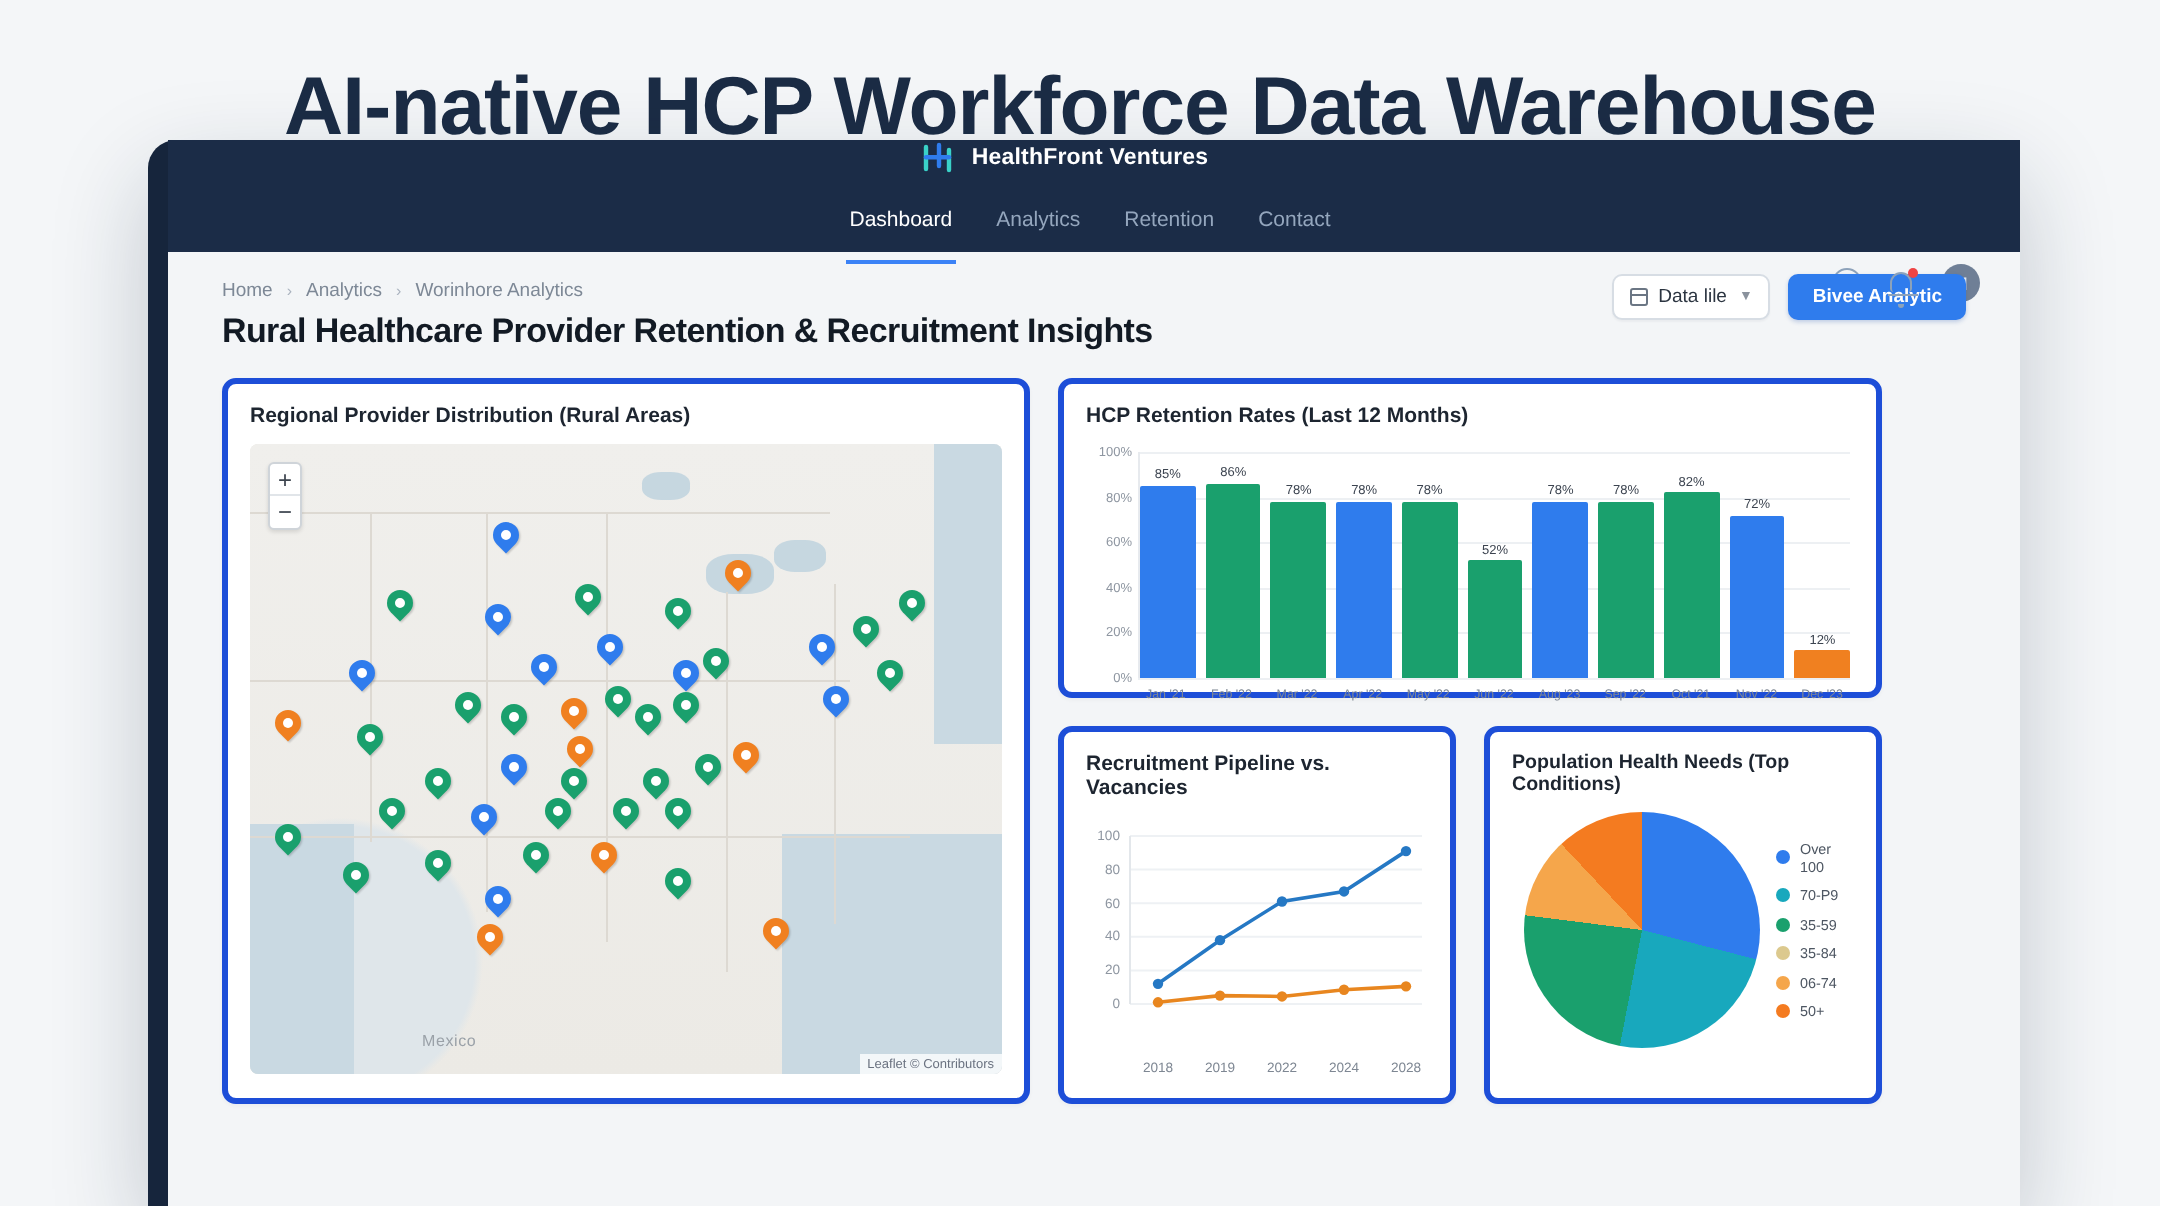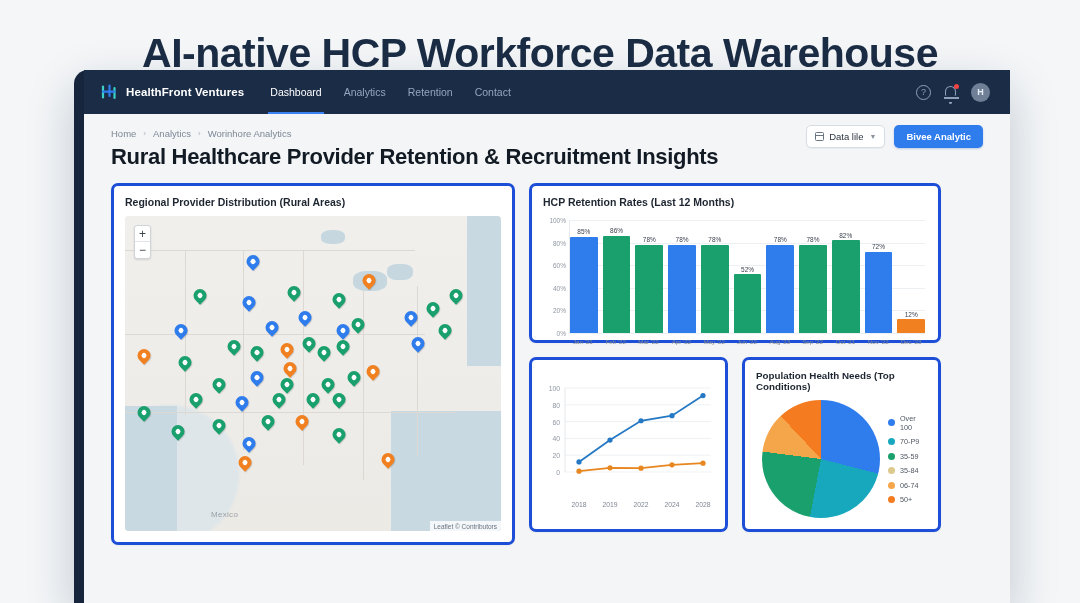--- a/index.html
+++ b/index.html
@@ -38,25 +38,26 @@
     position: absolute;
     left: 10px; top: 0;
     width: 926px; height: 533px;
     background: #f3f5f7;
     border-radius: 0;
     overflow: hidden;
   }
 
   
   .topnav {
-    height: 44px;
+    height: 56px;
     background: #1b2c47;
     display: flex;
     align-items: center;
     padding: 0 20px 0 16px;
+    flex-direction: column;
   }
   .brand { display: flex; align-items: center; gap: 8px; margin-right: 26px; }
   .brand-logo { width: 18px; height: 18px; position: relative; }
   .brand-name { color: #fff; font-size: 11.5px; font-weight: bold; letter-spacing: .1px; }
   .navlinks { display: flex; align-items: center; gap: 22px; height: 44px; }
   .navlink {
     color: #94a6bd; font-size: 10.5px; height: 44px;
     display: flex; align-items: center; cursor: pointer;
     position: relative; white-space: nowrap;
   }
@@ -102,21 +103,21 @@
     cursor: pointer;
   }
 
   
   .page { padding: 14px 27px 0 27px; }
   .breadcrumb { display: flex; align-items: center; gap: 7px; font-size: 9.5px; color: #7d8896; }
   .breadcrumb .crumb { cursor: pointer; }
   .breadcrumb .sep { color: #aab3bf; font-size: 8px; }
   .title-row { display: flex; align-items: flex-start; justify-content: space-between; }
   .page-title {
-    font-size: 22px; font-weight: bold; color: #121a24;
+    font-size: 17px; font-weight: bold; color: #121a24;
     margin-top: 5px; letter-spacing: -0.3px;
   }
   .title-actions { display: flex; gap: 9px; margin-top: -14px; }
   .btn-outline {
     display: flex; align-items: center; gap: 5px;
     background: #fff; border: 1px solid #d7dde4; border-radius: 5px;
     padding: 5px 8px; font-size: 9.5px; color: #2b3440; cursor: pointer;
     box-shadow: 0 1px 1px rgba(16,24,40,.04);
   }
   .cal-icon {
@@ -552,20 +553,21 @@
                   <div class="bc-xlab">Oct '21</div>
                   <div class="bc-xlab">Nov '22</div>
                   <div class="bc-xlab">Dec '23</div>
                 </div>
             </div>
           </div>
 
           <div class="bottom-grid" style="margin-top:14px;">
 
             <div class="card">
+              <div class="card-title">Recruitment Pipeline vs. Vacancies</div>
               <div class="line-wrap">
                 <svg id="lc-svg" width="172" height="112" viewBox="0 0 172 112" style="position:absolute;left:0;top:0;">
                     <line x1="22" x2="168" y1="8" y2="8" stroke="#eef1f4" stroke-width="1"></line>
                     <line x1="22" x2="168" y1="24.8" y2="24.8" stroke="#eef1f4" stroke-width="1"></line>
                     <line x1="22" x2="168" y1="41.6" y2="41.6" stroke="#eef1f4" stroke-width="1"></line>
                     <line x1="22" x2="168" y1="58.4" y2="58.4" stroke="#eef1f4" stroke-width="1"></line>
                     <line x1="22" x2="168" y1="75.2" y2="75.2" stroke="#eef1f4" stroke-width="1"></line>
                     <line x1="22" x2="168" y1="92" y2="92" stroke="#eef1f4" stroke-width="1"></line>
                     <line x1="22" x2="22" y1="8" y2="92" stroke="#e3e7eb"></line>
                     <path d="M36 81.92 L67 60.08 L98 40.76 L129 35.72 L160 15.560000000000002" fill="none" stroke="#2578c4" stroke-width="1.8"></path>

